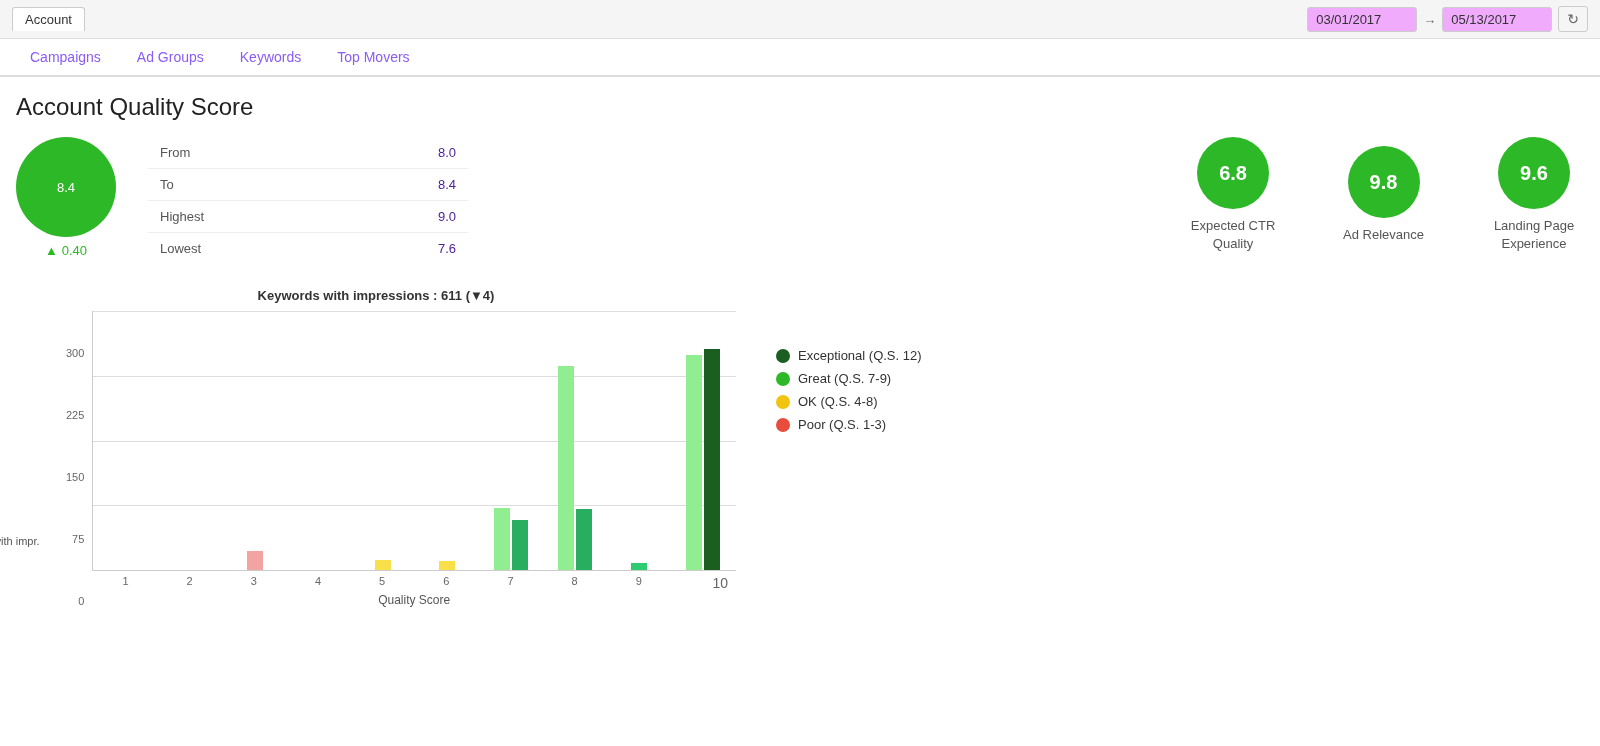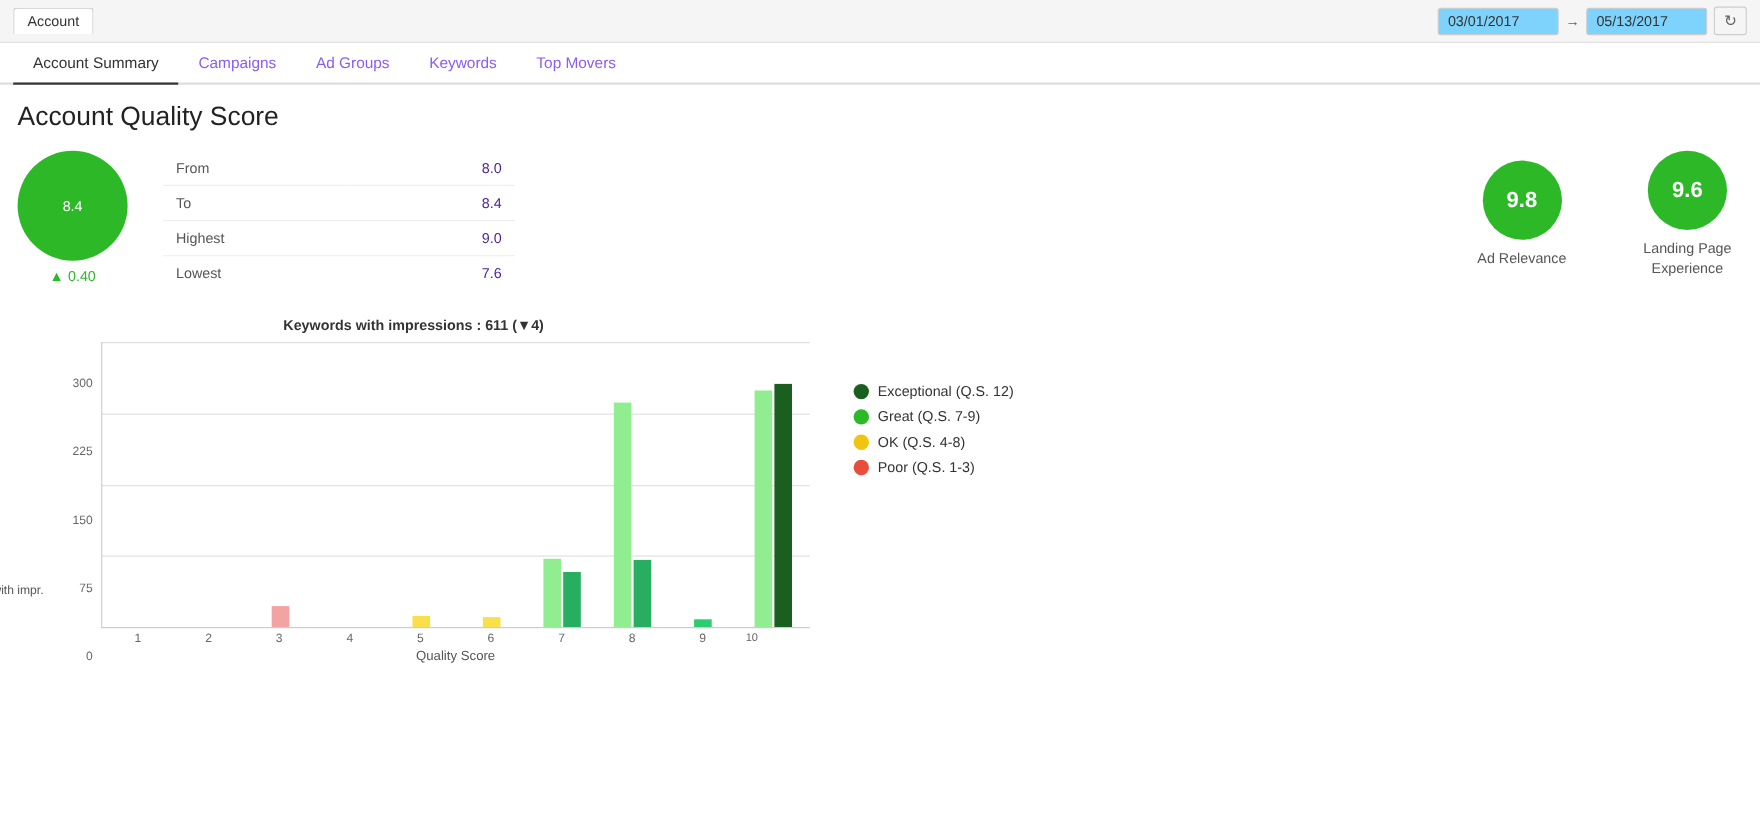--- a/index.html
+++ b/index.html
@@ -2,21 +2,21 @@
 <html><head>
   <meta charset="utf-8">
   <style>
     * { box-sizing: border-box; margin: 0; padding: 0; }
     body { font-family: Arial, sans-serif; font-size: 13px; background: #fff; color: #333; }
 
     
     .top-bar { display: flex; align-items: center; justify-content: space-between; padding: 6px 12px; border-bottom: 1px solid #ddd; background: #f5f5f5; }
     .tab-account { background: #fff; border: 1px solid #ccc; border-bottom: none; padding: 4px 12px; font-size: 13px; color: #333; cursor: pointer; border-radius: 3px 3px 0 0; }
     .date-range { display: flex; align-items: center; gap: 6px; }
-    .date-input { border: 1px solid #ccc; padding: 4px 8px; font-size: 13px; color: #333; border-radius: 3px; background: #7dd3fc; width: 110px; }
+    .date-input { border: 1px solid #ccc; padding: 4px 8px; font-size: 13px; color: #333; border-radius: 3px; background: #f0abfc; width: 110px; }
     .arrow-icon { color: #666; }
     .refresh-btn { background: none; border: 1px solid #ccc; border-radius: 3px; padding: 4px 8px; cursor: pointer; font-size: 14px; color: #666; }
 
     
     .nav-tabs { display: flex; align-items: center; border-bottom: 2px solid #ddd; padding: 0 12px; background: #fff; }
     .nav-tab { padding: 10px 18px; font-size: 14px; cursor: pointer; color: #8b5cf6; text-decoration: none; border-bottom: 2px solid transparent; margin-bottom: -2px; }
     .nav-tab.active { color: #333; border-bottom: 2px solid #333; font-weight: 500; }
 
     
     .main { padding: 16px 16px; }
@@ -50,21 +50,20 @@
   </div>
   <div class="date-range">
     <input class="date-input" type="text" value="03/01/2017" style="">
     <span class="arrow-icon">→</span>
     <input class="date-input" type="text" value="05/13/2017" style="">
     <button class="refresh-btn">↻</button>
   </div>
 </div>
 
 <div class="nav-tabs">
-  <a class="nav-tab active">Account Summary</a>
   <a class="nav-tab">Campaigns</a>
   <a class="nav-tab">Ad Groups</a>
   <a class="nav-tab">Keywords</a>
   <a class="nav-tab">Top Movers</a>
 </div>
 
 <div class="main">
 
   <div>
     <h2 class="section-title">Account Quality Score</h2>
@@ -100,20 +99,26 @@
             <tr>
               <td>Lowest</td>
               <td>7.6</td>
             </tr>
           </tbody>
             </table>
         </div>
       </div>
 
       <div class="sub-scores">
+        <div class="sub-score-item">
+          <div class="sub-score-circle">
+            <span>6.8</span>
+          </div>
+          <div class="sub-score-label">Expected CTR Quality</div>
+        </div>
         <div class="sub-score-item">
           <div class="sub-score-circle">
             <span>9.8</span>
           </div>
           <div class="sub-score-label">Ad Relevance</div>
         </div>
         <div class="sub-score-item">
           <div class="sub-score-circle">
             <span>9.6</span>
           </div>
@@ -211,21 +216,21 @@
           <div id="x-labels" style="display:flex; justify-content:space-around; padding:0 8px; margin-top:4px; gap:14px;">
           <div style="flex: 1 1 0%; text-align: center; font-size: 11px; color: rgb(102, 102, 102);">1</div>
               <div style="flex: 1 1 0%; text-align: center; font-size: 11px; color: rgb(102, 102, 102);">2</div>
               <div style="flex: 1 1 0%; text-align: center; font-size: 11px; color: rgb(102, 102, 102);">3</div>
               <div style="flex: 1 1 0%; text-align: center; font-size: 11px; color: rgb(102, 102, 102);">4</div>
               <div style="flex: 1 1 0%; text-align: center; font-size: 11px; color: rgb(102, 102, 102);">5</div>
               <div style="flex: 1 1 0%; text-align: center; font-size: 11px; color: rgb(102, 102, 102);">6</div>
               <div style="flex: 1 1 0%; text-align: center; font-size: 11px; color: rgb(102, 102, 102);">7</div>
               <div style="flex: 1 1 0%; text-align: center; font-size: 11px; color: rgb(102, 102, 102);">8</div>
               <div style="flex: 1 1 0%; text-align: center; font-size: 11px; color: rgb(102, 102, 102);">9</div>
-              <div style="flex: 1 1 0%; text-align: left; font-size: 10px; color: rgb(102, 102, 102);">10</div>
+              <div style="flex: 1 1 0%; text-align: right; font-size: 14px; color: rgb(102, 102, 102);">10</div>
             </div>
           <div style="text-align:center; font-size:12px; color:#555; margin-top:2px;">Quality Score</div>
         </div>
       </div>
     </div>
 
     <div style="display:flex; align-items:center; gap:28px; margin-top:60px;">
       <div class="pie-legend">
         <div class="legend-item">
           <div class="legend-dot" style="background:#1a5e20;"></div>

